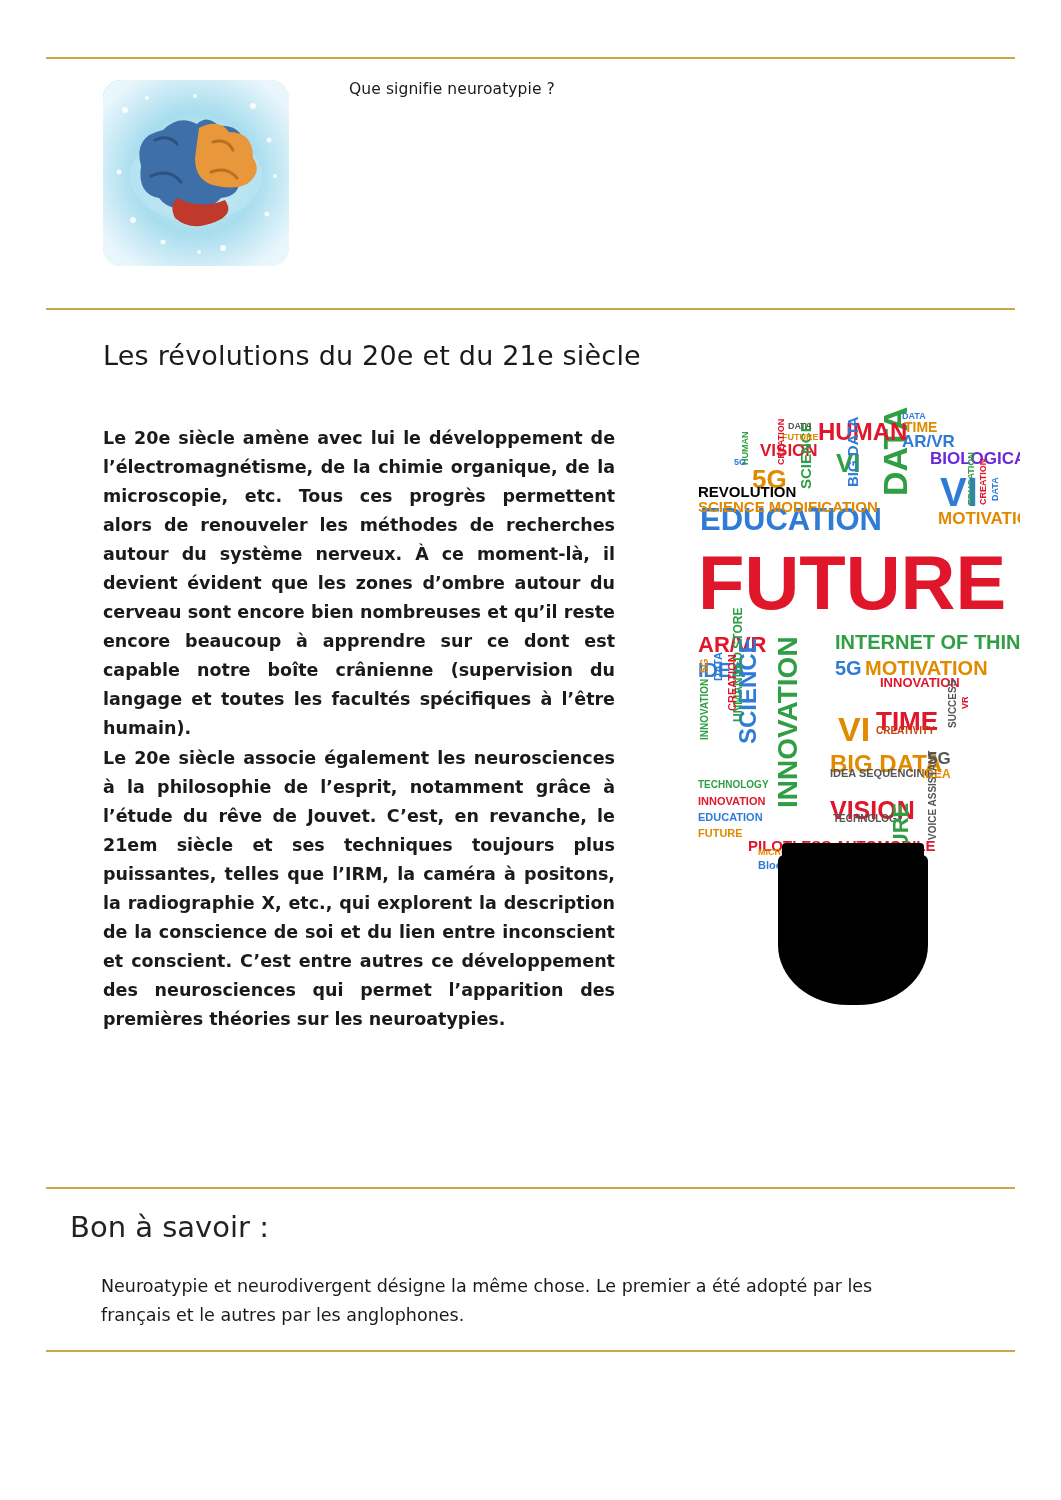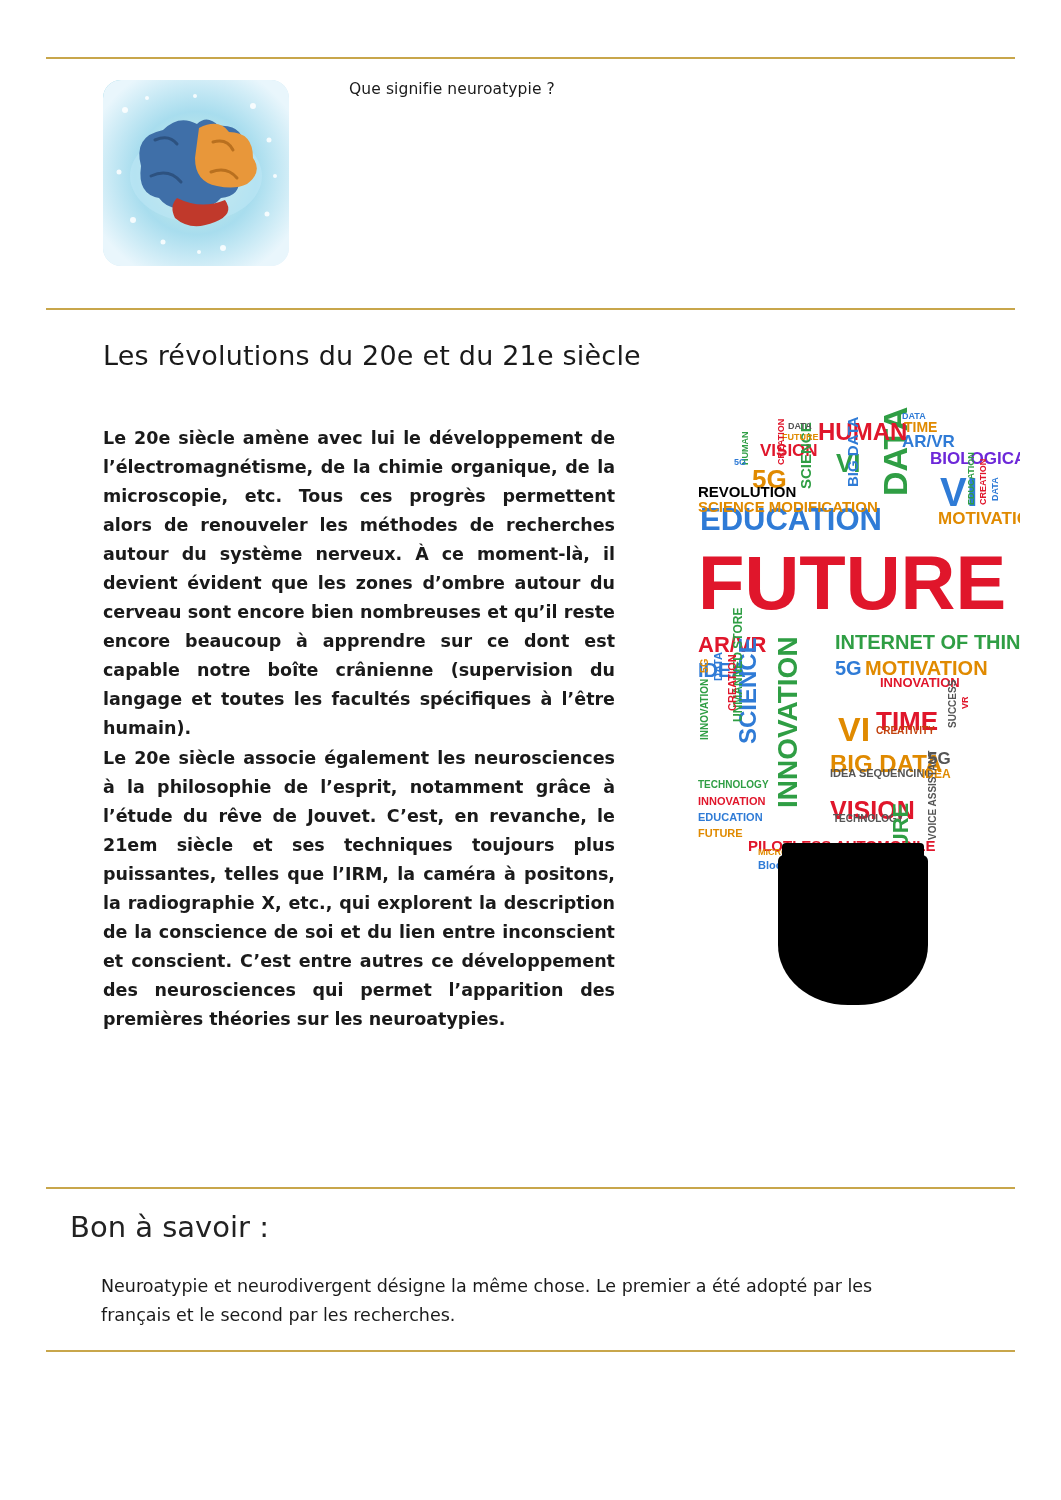--- a/index.html
+++ b/index.html
@@ -267,16 +267,16 @@
         <span class="w rot" style="left: 60px; top: 56px; font-size: 9px; color: rgb(47, 158, 68); transform: rotate(-90deg);">HUMAN</span>
         <span class="w" style="left: 44px; top: 58px; font-size: 9px; color: rgb(47, 123, 214);">5G</span>
         <span class="w rot" style="left: 96px; top: 56px; font-size: 9px; color: rgb(224, 22, 43); transform: rotate(-90deg);">CREATION</span>
       </div>
     <div class="base"></div>
   </div>
 
   <div class="rule r3"></div>
 
   <div class="bon-title">Bon à savoir :</div>
-  <div class="bon-body">Neuroatypie et neurodivergent désigne la même chose. Le premier a été adopté par les français et le second par les recherches.</div>
+  <div class="bon-body">Neuroatypie et neurodivergent désigne la même chose. Le premier a été adopté par les français et le autres par les anglophones.</div>
 
   <div class="rule r4"></div>
 </div>
 
 </body></html>

